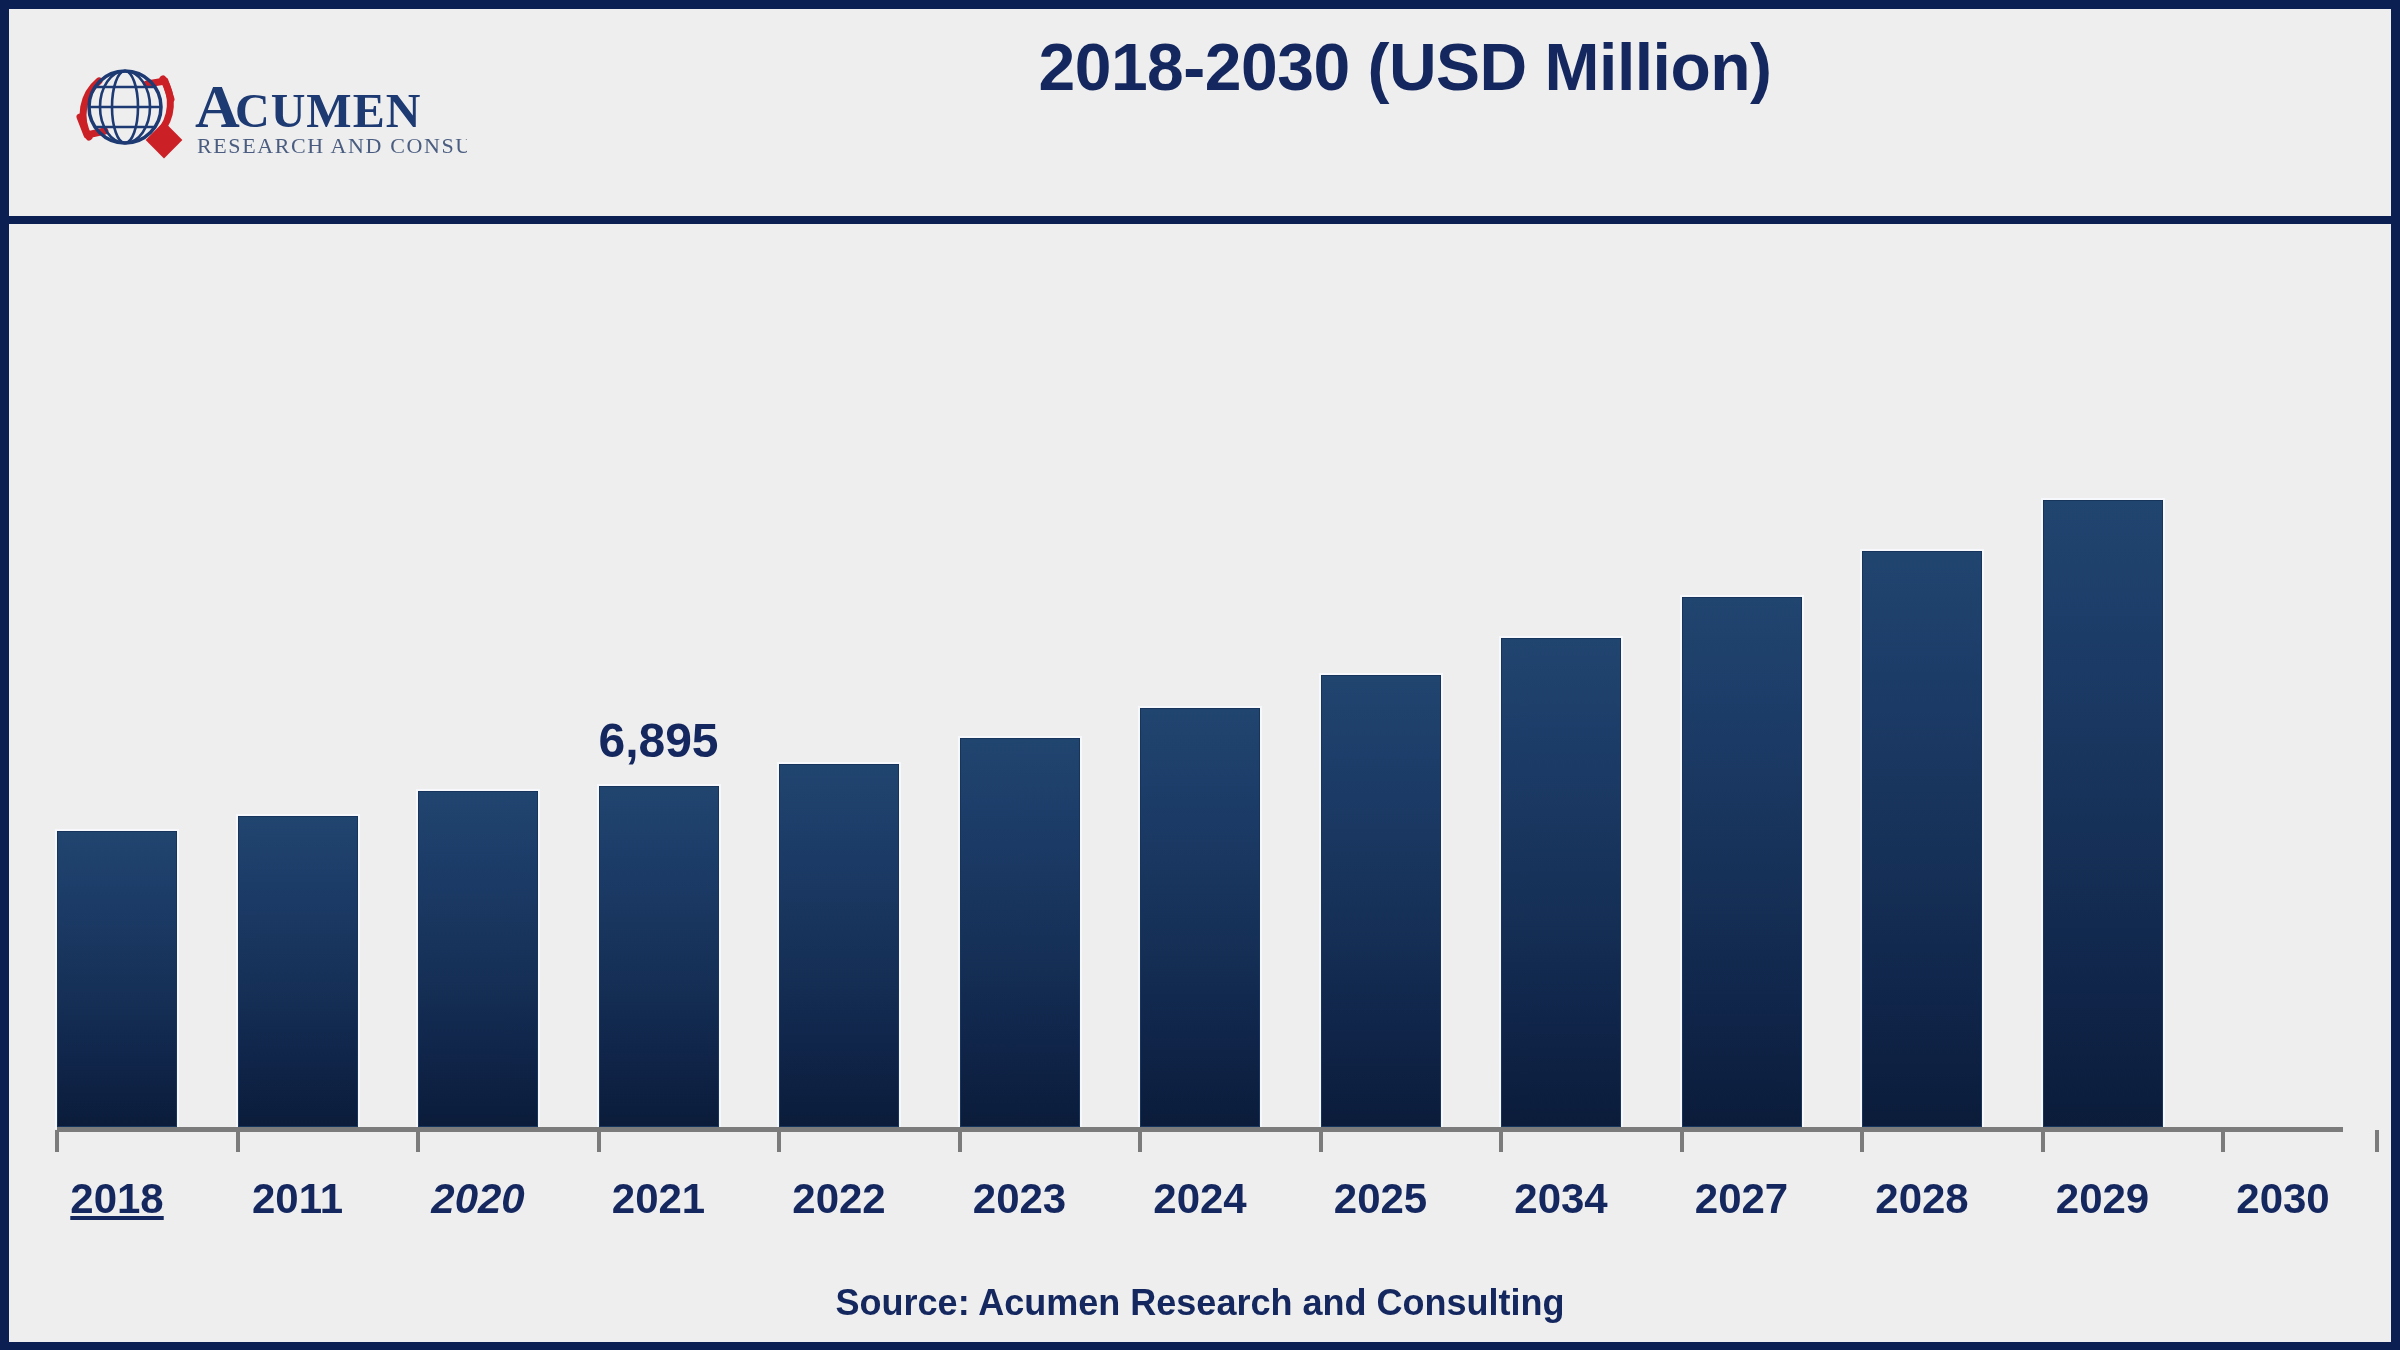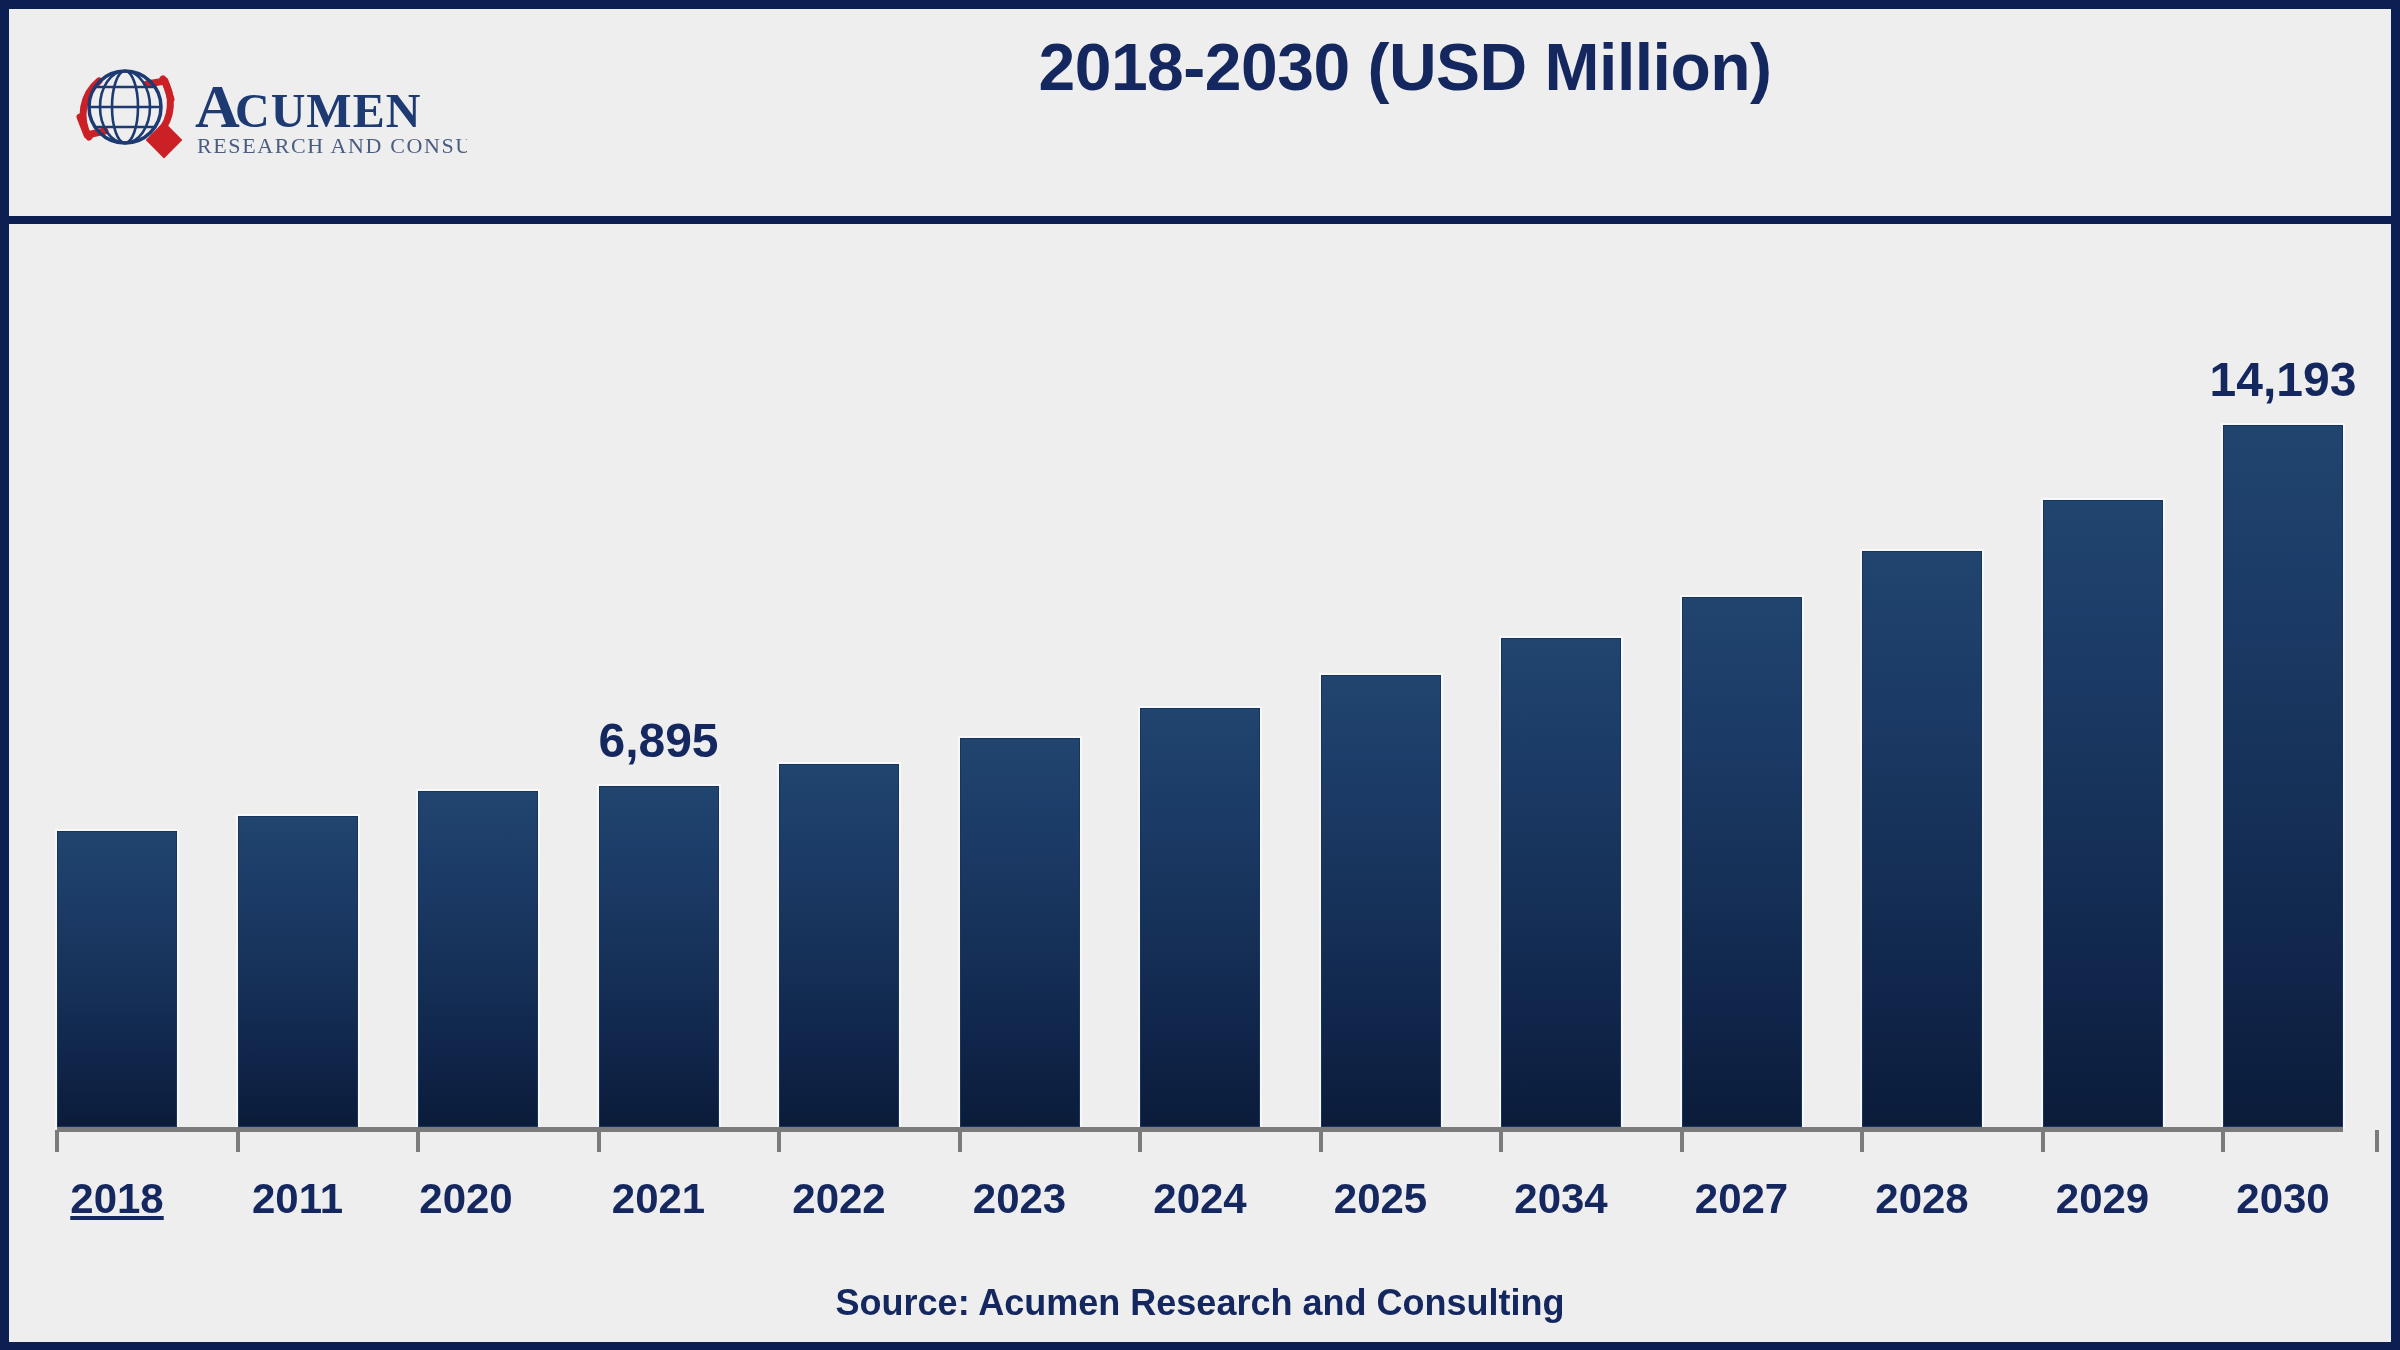--- a/index.html
+++ b/index.html
@@ -239,24 +239,20 @@
             <div class="bar" style="height: 489px;"></div>
           </div>
           <div class="bar-slot" style="left: 1624.5px; height: 530px;">
             <div class="bar" style="height: 530px;"></div>
           </div>
           <div class="bar-slot" style="left: 1805px; height: 576px;">
             <div class="bar" style="height: 576px;"></div>
           </div>
           <div class="bar-slot" style="left: 1985.5px; height: 627px;">
             <div class="bar" style="height: 627px;"></div>
-          </div>
-          <div class="bar-slot" style="left: 2166px; height: 702px;">
-            <div class="bar" style="height: 702px;"></div>
-            <div class="bar-label" style="bottom: 720px;">14,193</div>
           </div>
         </div>
 
       <div class="axis-line"></div>
       <div class="ticks" id="ticks">
           <div class="tick" style="left: -2px;"></div>
           <div class="tick" style="left: 178.5px;"></div>
           <div class="tick" style="left: 359px;"></div>
           <div class="tick" style="left: 539.5px;"></div>
           <div class="tick" style="left: 720px;"></div>
@@ -266,21 +262,21 @@
           <div class="tick" style="left: 1442px;"></div>
           <div class="tick" style="left: 1622.5px;"></div>
           <div class="tick" style="left: 1803px;"></div>
           <div class="tick" style="left: 1983.5px;"></div>
           <div class="tick" style="left: 2164px;"></div>
           <div class="tick" style="left: 2318px;"></div>
         </div>
       <div class="xlabels" id="xlabels">
           <div class="xlabel" style="left: -40px; text-decoration: underline;">2018</div>
           <div class="xlabel" style="left: 140.5px;">2011</div>
-          <div class="xlabel" style="left: 309px;">2020</div>
+          <div class="xlabel" style="left: 321px; font-style: italic;">2020</div>
           <div class="xlabel" style="left: 501.5px;">2021</div>
           <div class="xlabel" style="left: 682px;">2022</div>
           <div class="xlabel" style="left: 862.5px;">2023</div>
           <div class="xlabel" style="left: 1043px;">2024</div>
           <div class="xlabel" style="left: 1223.5px;">2025</div>
           <div class="xlabel" style="left: 1404px;">2034</div>
           <div class="xlabel" style="left: 1584.5px;">2027</div>
           <div class="xlabel" style="left: 1765px;">2028</div>
           <div class="xlabel" style="left: 1945.5px;">2029</div>
           <div class="xlabel" style="left: 2126px;">2030</div>

